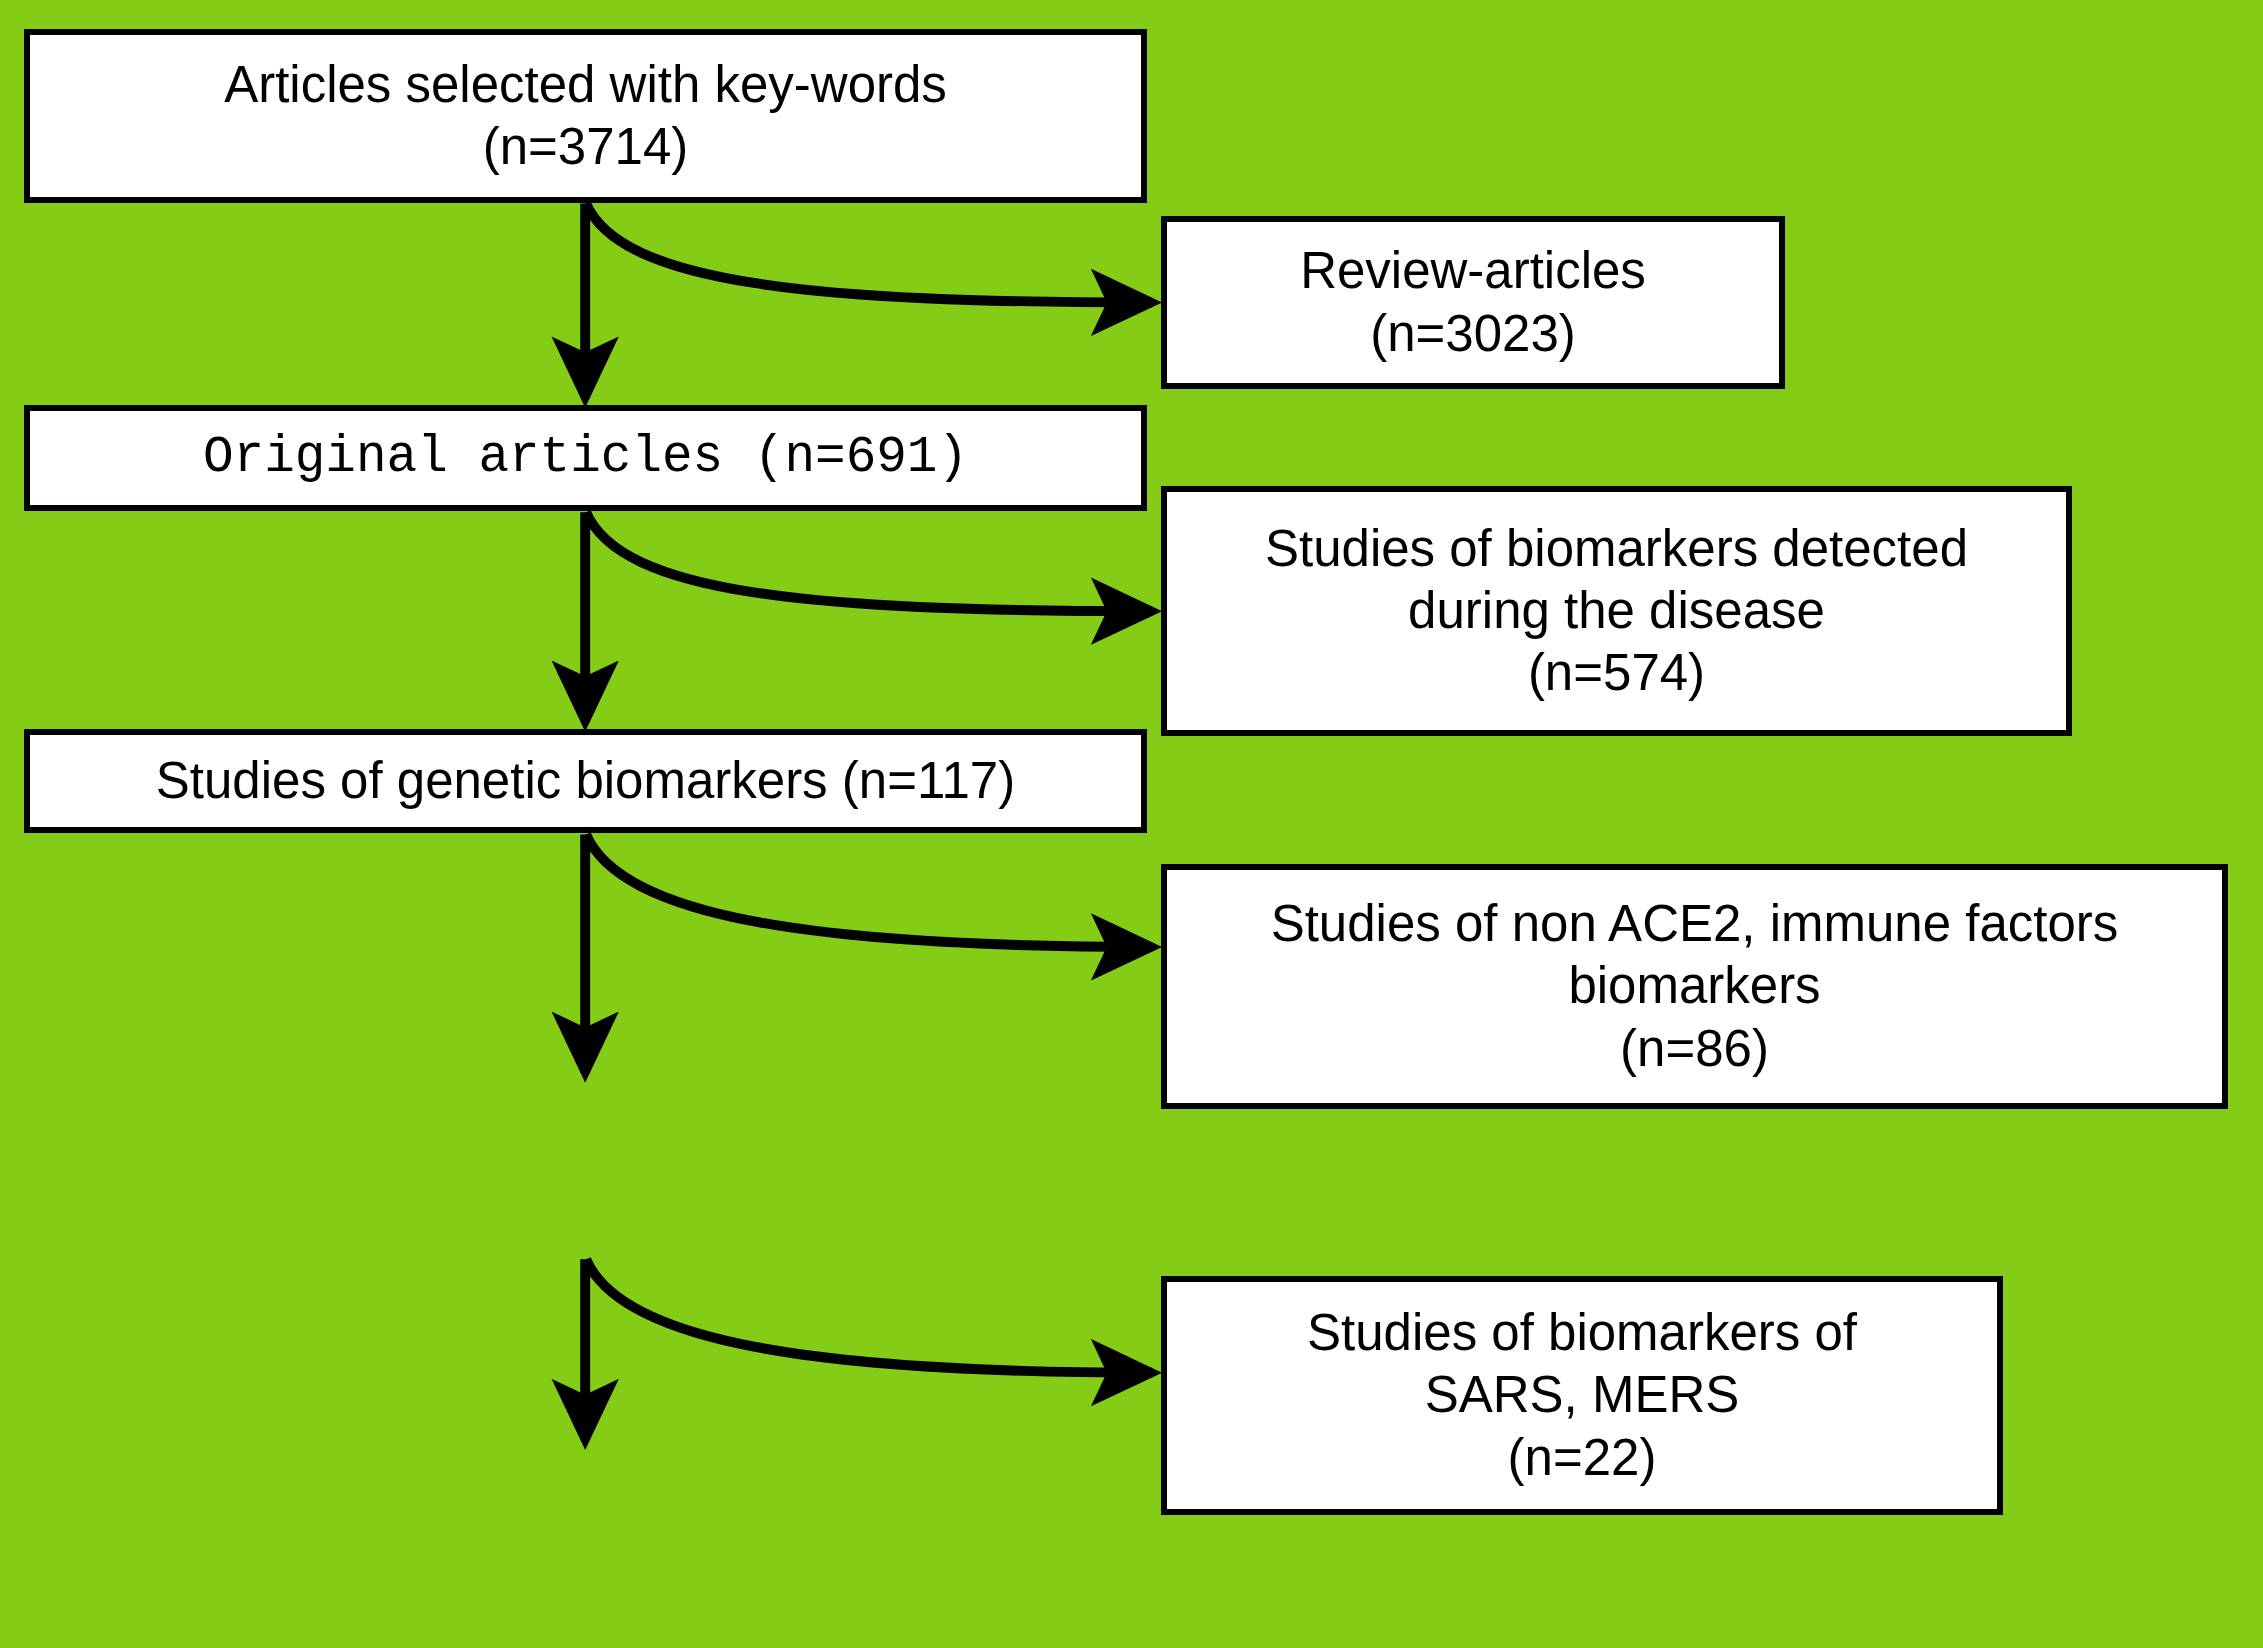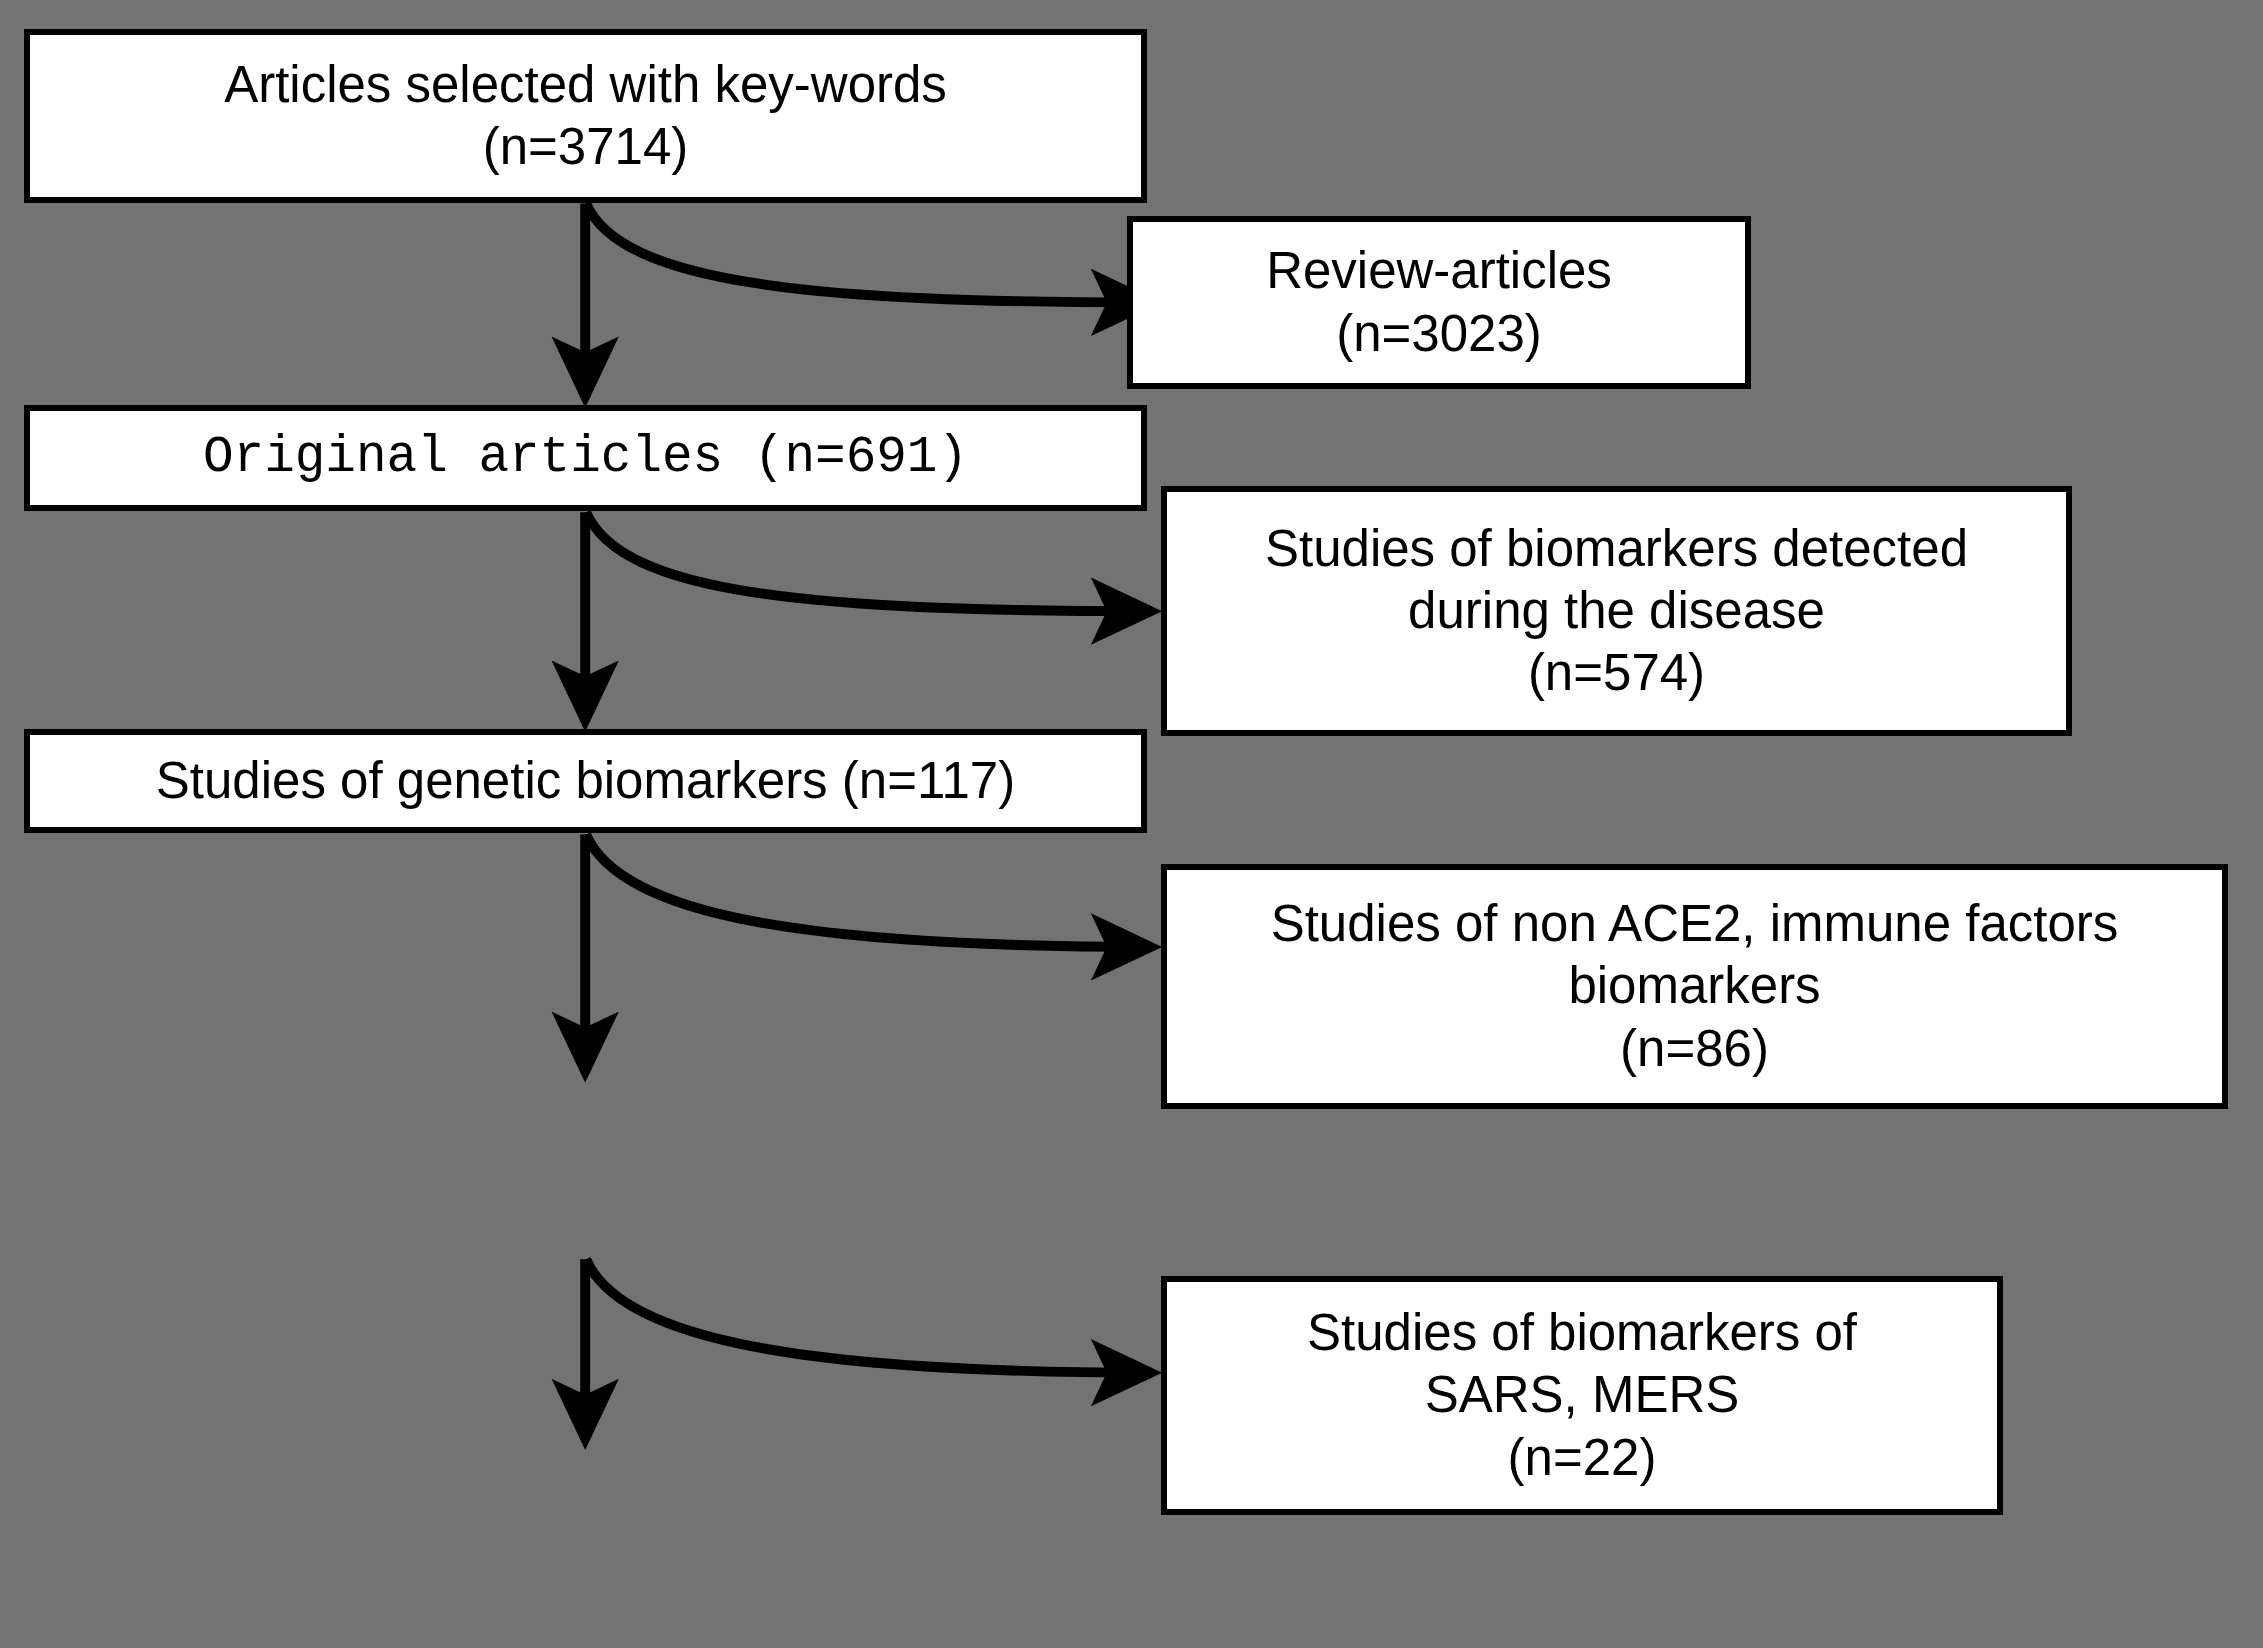--- a/index.html
+++ b/index.html
@@ -4,21 +4,21 @@
 <style>
   html, body {
     margin: 0;
     padding: 0;
     background: #ffffff;
   }
   #canvas {
     position: relative;
     width: 2264px;
     height: 1649px;
-    background: #737373;
+    background: #84cc16;
     overflow: hidden;
     font-family: "Liberation Sans", sans-serif;
   }
   .node {
     position: absolute;
     box-sizing: border-box;
     border: 6.3px solid #000000;
     background: #ffffff;
     display: flex;
     align-items: center;
@@ -34,21 +34,21 @@
     width: 100%;
     white-space: pre-line;
   }
   
   #node-main-0 { left: 24px;  top: 29px;   width: 1123px; height: 174px; }
   #node-main-1 { left: 24px;  top: 405px;  width: 1123px; height: 106px; font-family: Liberation Mono, monospace; }
   #node-main-2 { left: 24px;  top: 729px;  width: 1123px; height: 104px; }
   #node-main-3 { left: 24px;  top: 1080px; width: 1123px; height: 178px; }
   #node-main-4 { left: 24px;  top: 1447px; width: 1123px; height: 177px; }
   
-  #node-side-0 { left: 1127px; top: 216px;  width: 624px;  height: 173px; justify-content: flex-end; }
+  #node-side-0 { left: 1161px; top: 216px;  width: 624px;  height: 173px; justify-content: flex-end; }
   #node-side-1 { left: 1161px; top: 486px;  width: 911px; height: 250px; }
   #node-side-2 { left: 1161px; top: 864px;  width: 1067px; height: 245px; }
   #node-side-3 { left: 1161px; top: 1276px; width: 842px;  height: 239px; }
 
   #connectors {
     position: absolute;
     left: 0; top: 0;
     width: 2264px;
     height: 1649px;
     pointer-events: none;

